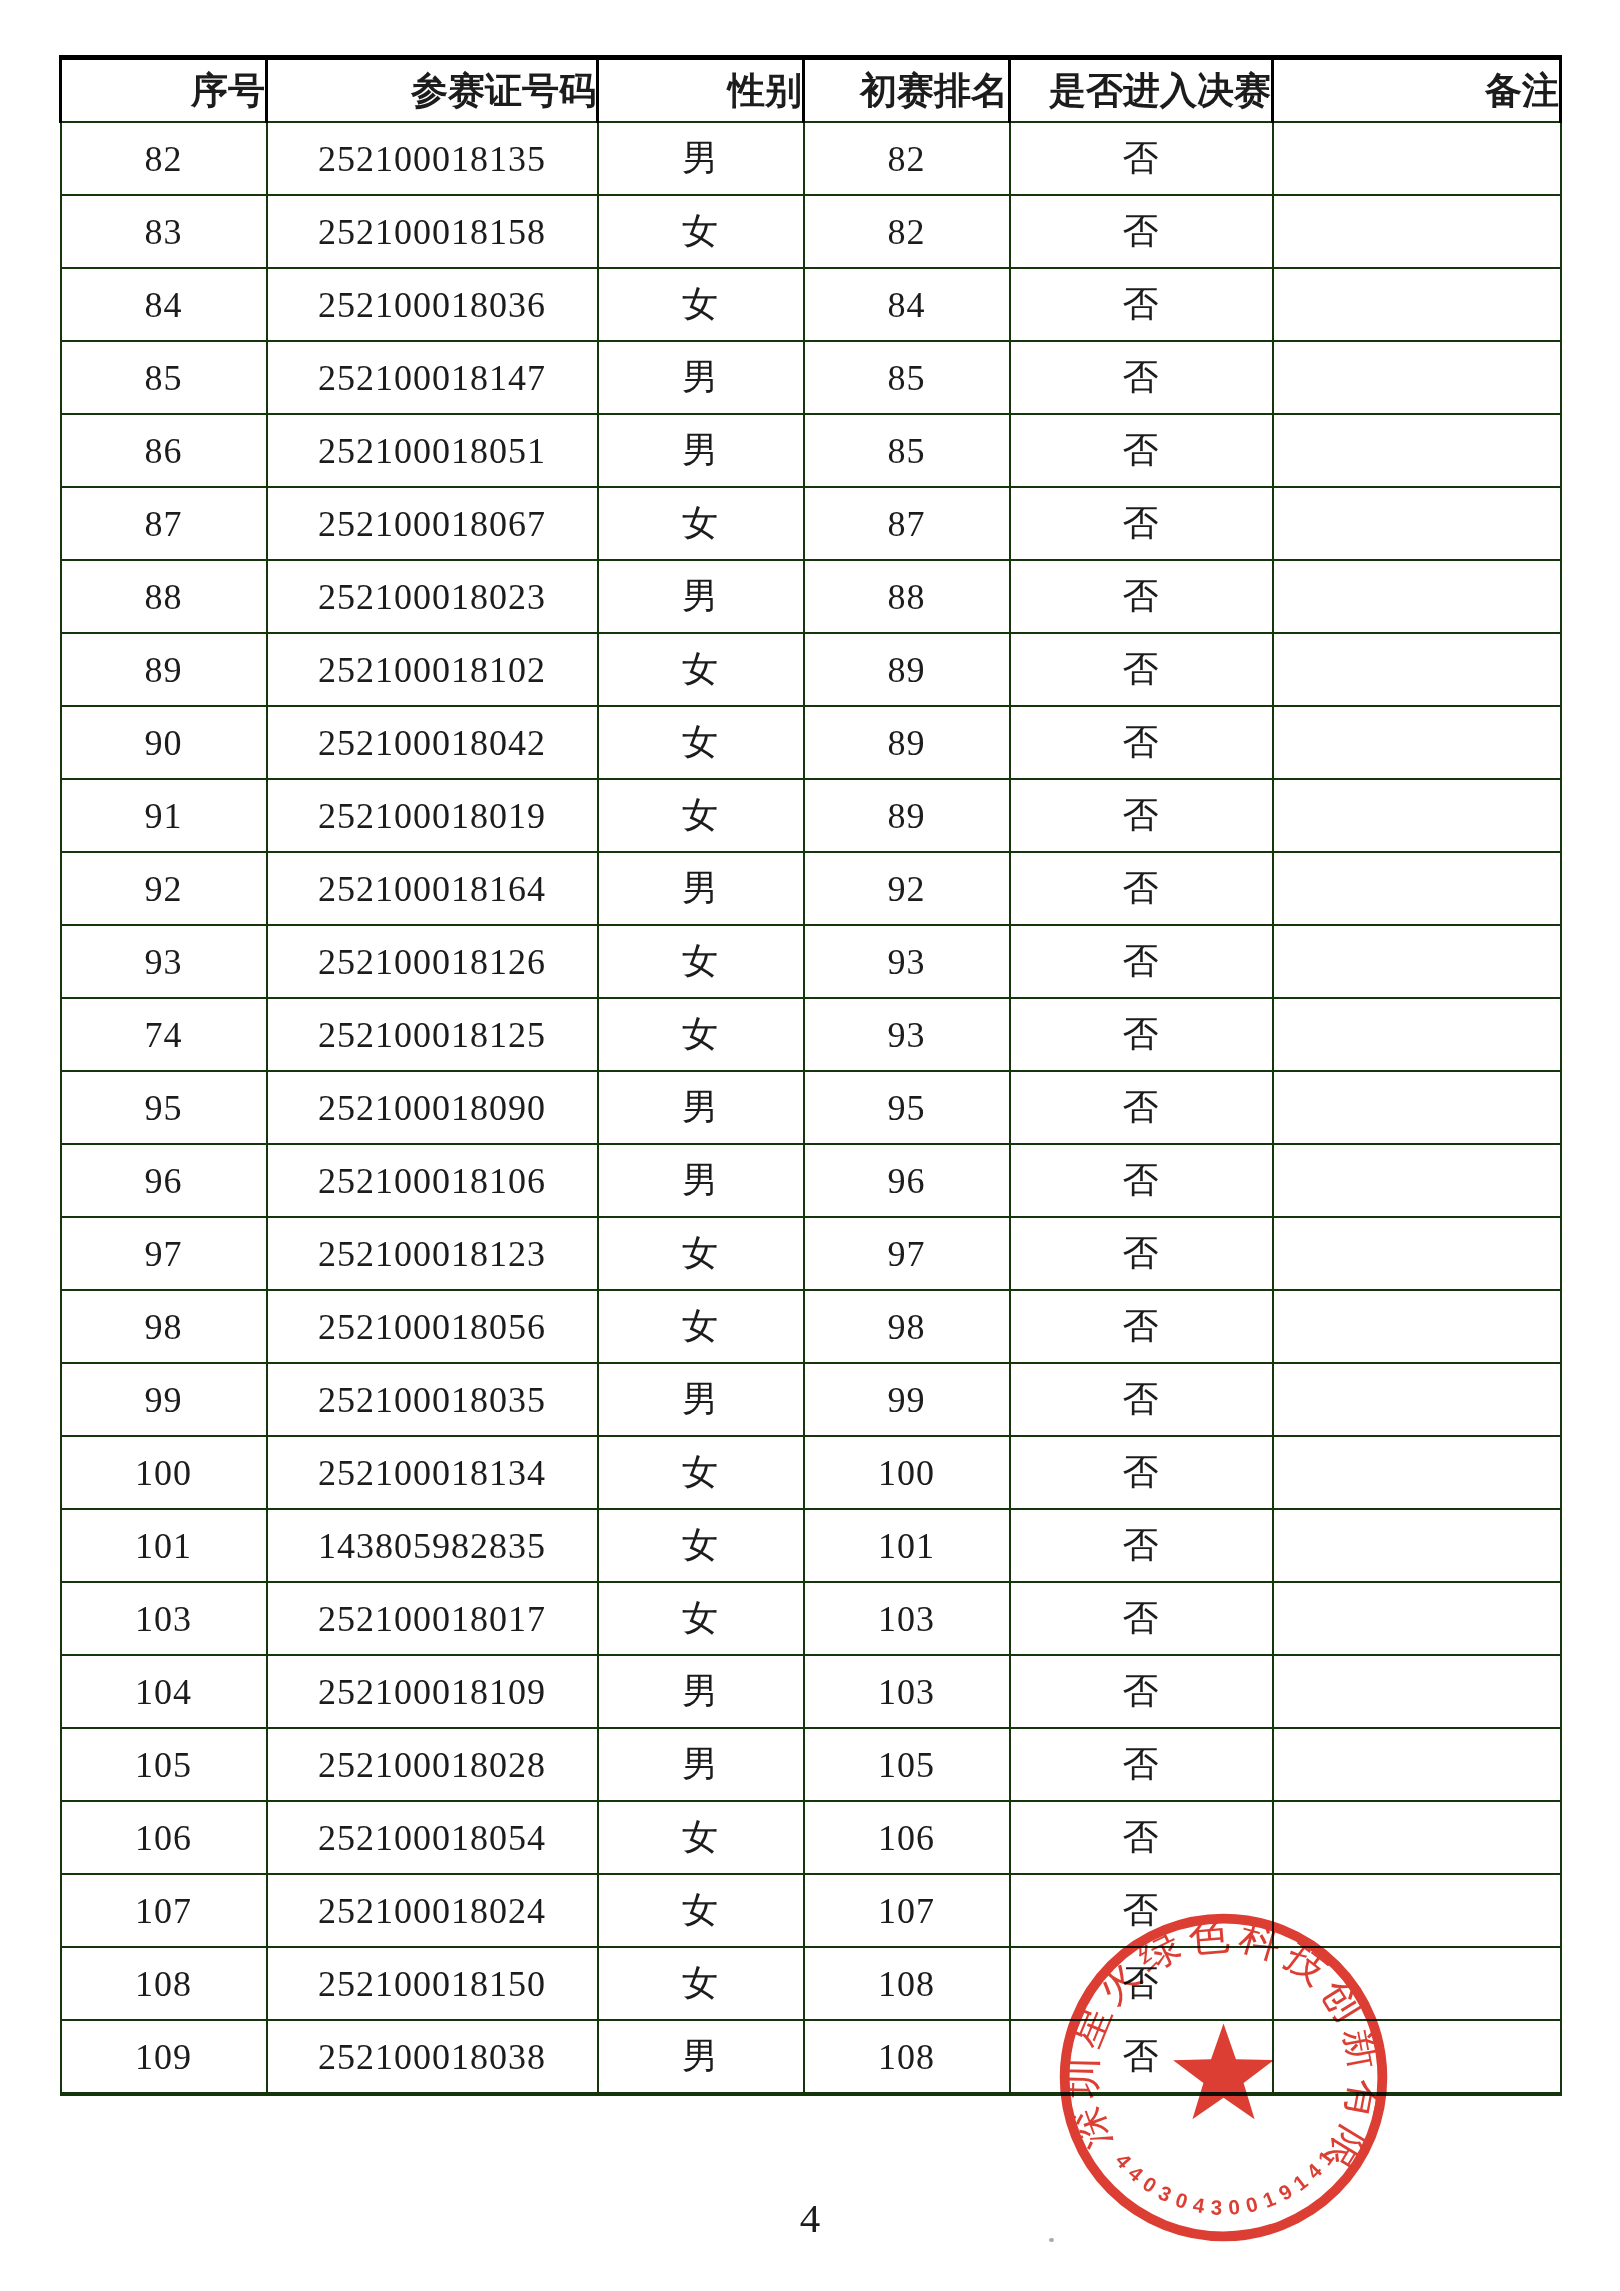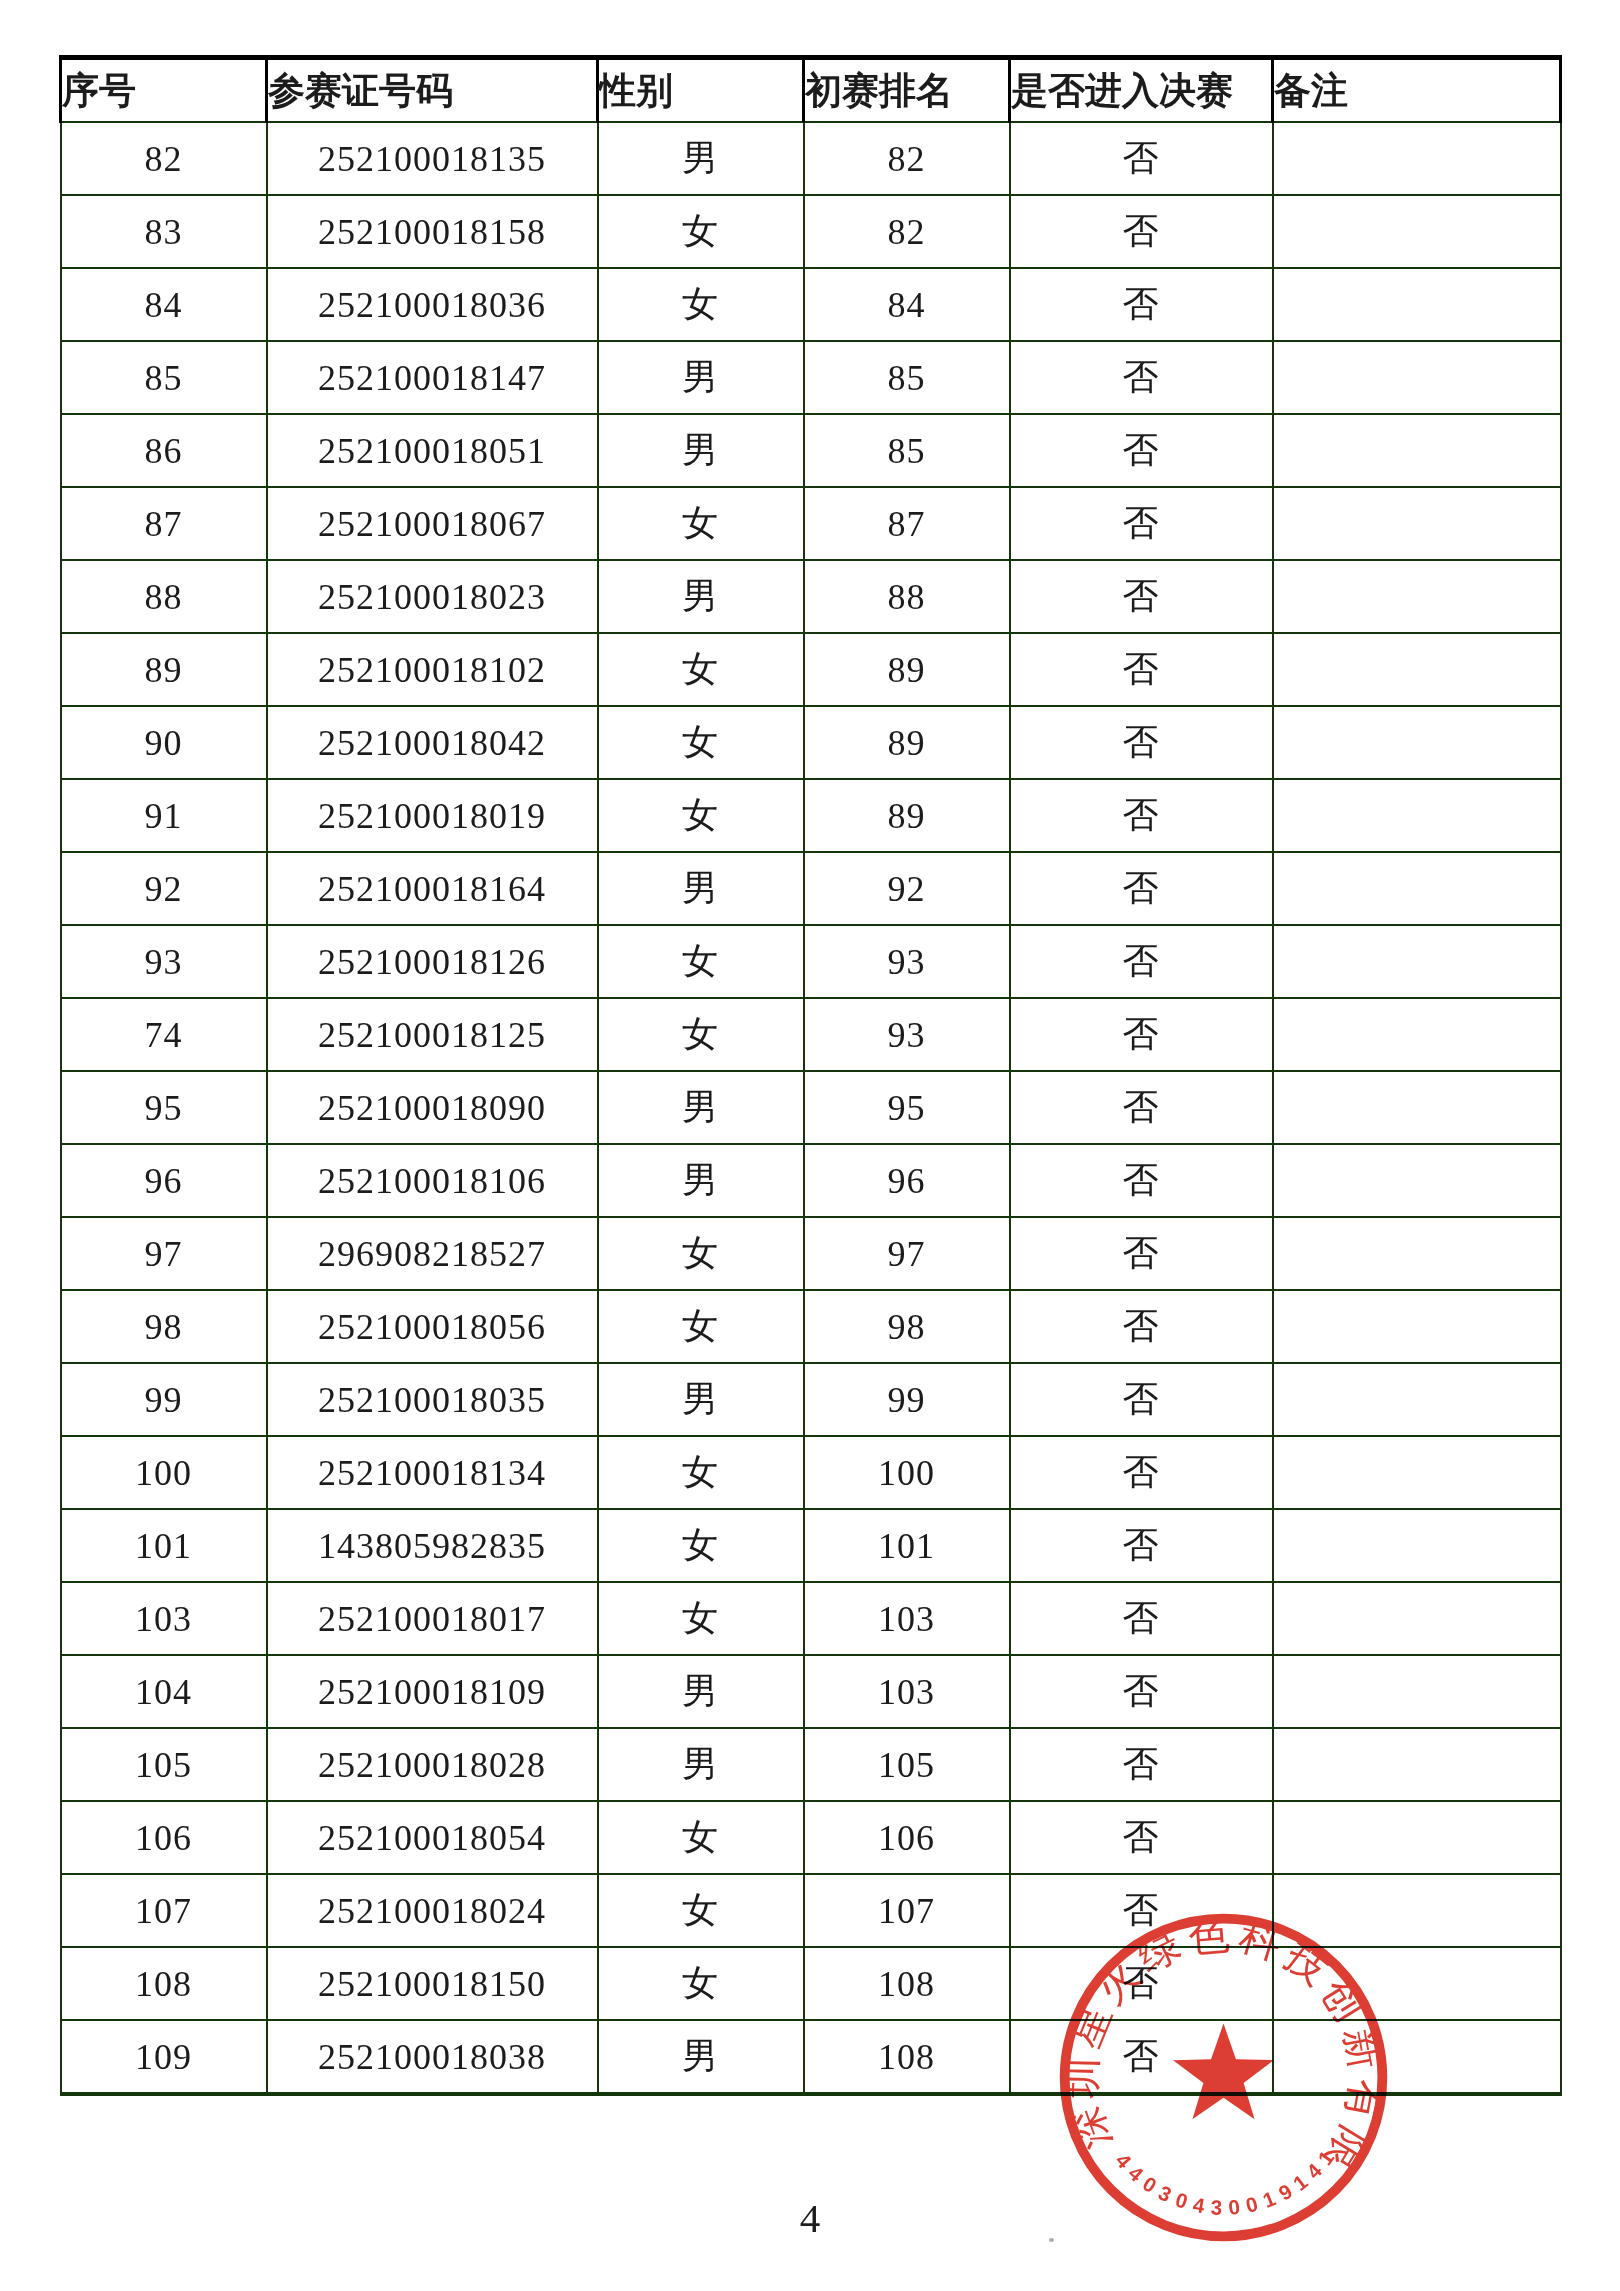--- a/index.html
+++ b/index.html
@@ -17,21 +17,21 @@
     border-collapse:collapse;
     table-layout:fixed;
     border-top:5.9px solid #000000;
   }
   table.results th {
     border:3.9px solid #000000;
     border-bottom:2.9px solid #15350c;
     height:61px;
     font-size:37px;
     font-weight:bold;
-    text-align:left;
+    text-align:right;
     vertical-align:middle;
     padding:0;
     font-family:Liberation Mono, monospace;
   }
   table.results td {
     border:2.9px solid #15350c;
     height:71px;
     font-size:36px;
     text-align:center;
     vertical-align:middle;
@@ -201,21 +201,21 @@
         <tr>
           <td>96</td>
           <td>252100018106</td>
           <td>男</td>
           <td>96</td>
           <td>否</td>
           <td></td>
         </tr>
         <tr>
           <td>97</td>
-          <td>296908218527</td>
+          <td>252100018123</td>
           <td>女</td>
           <td>97</td>
           <td>否</td>
           <td></td>
         </tr>
         <tr>
           <td>98</td>
           <td>252100018056</td>
           <td>女</td>
           <td>98</td>

